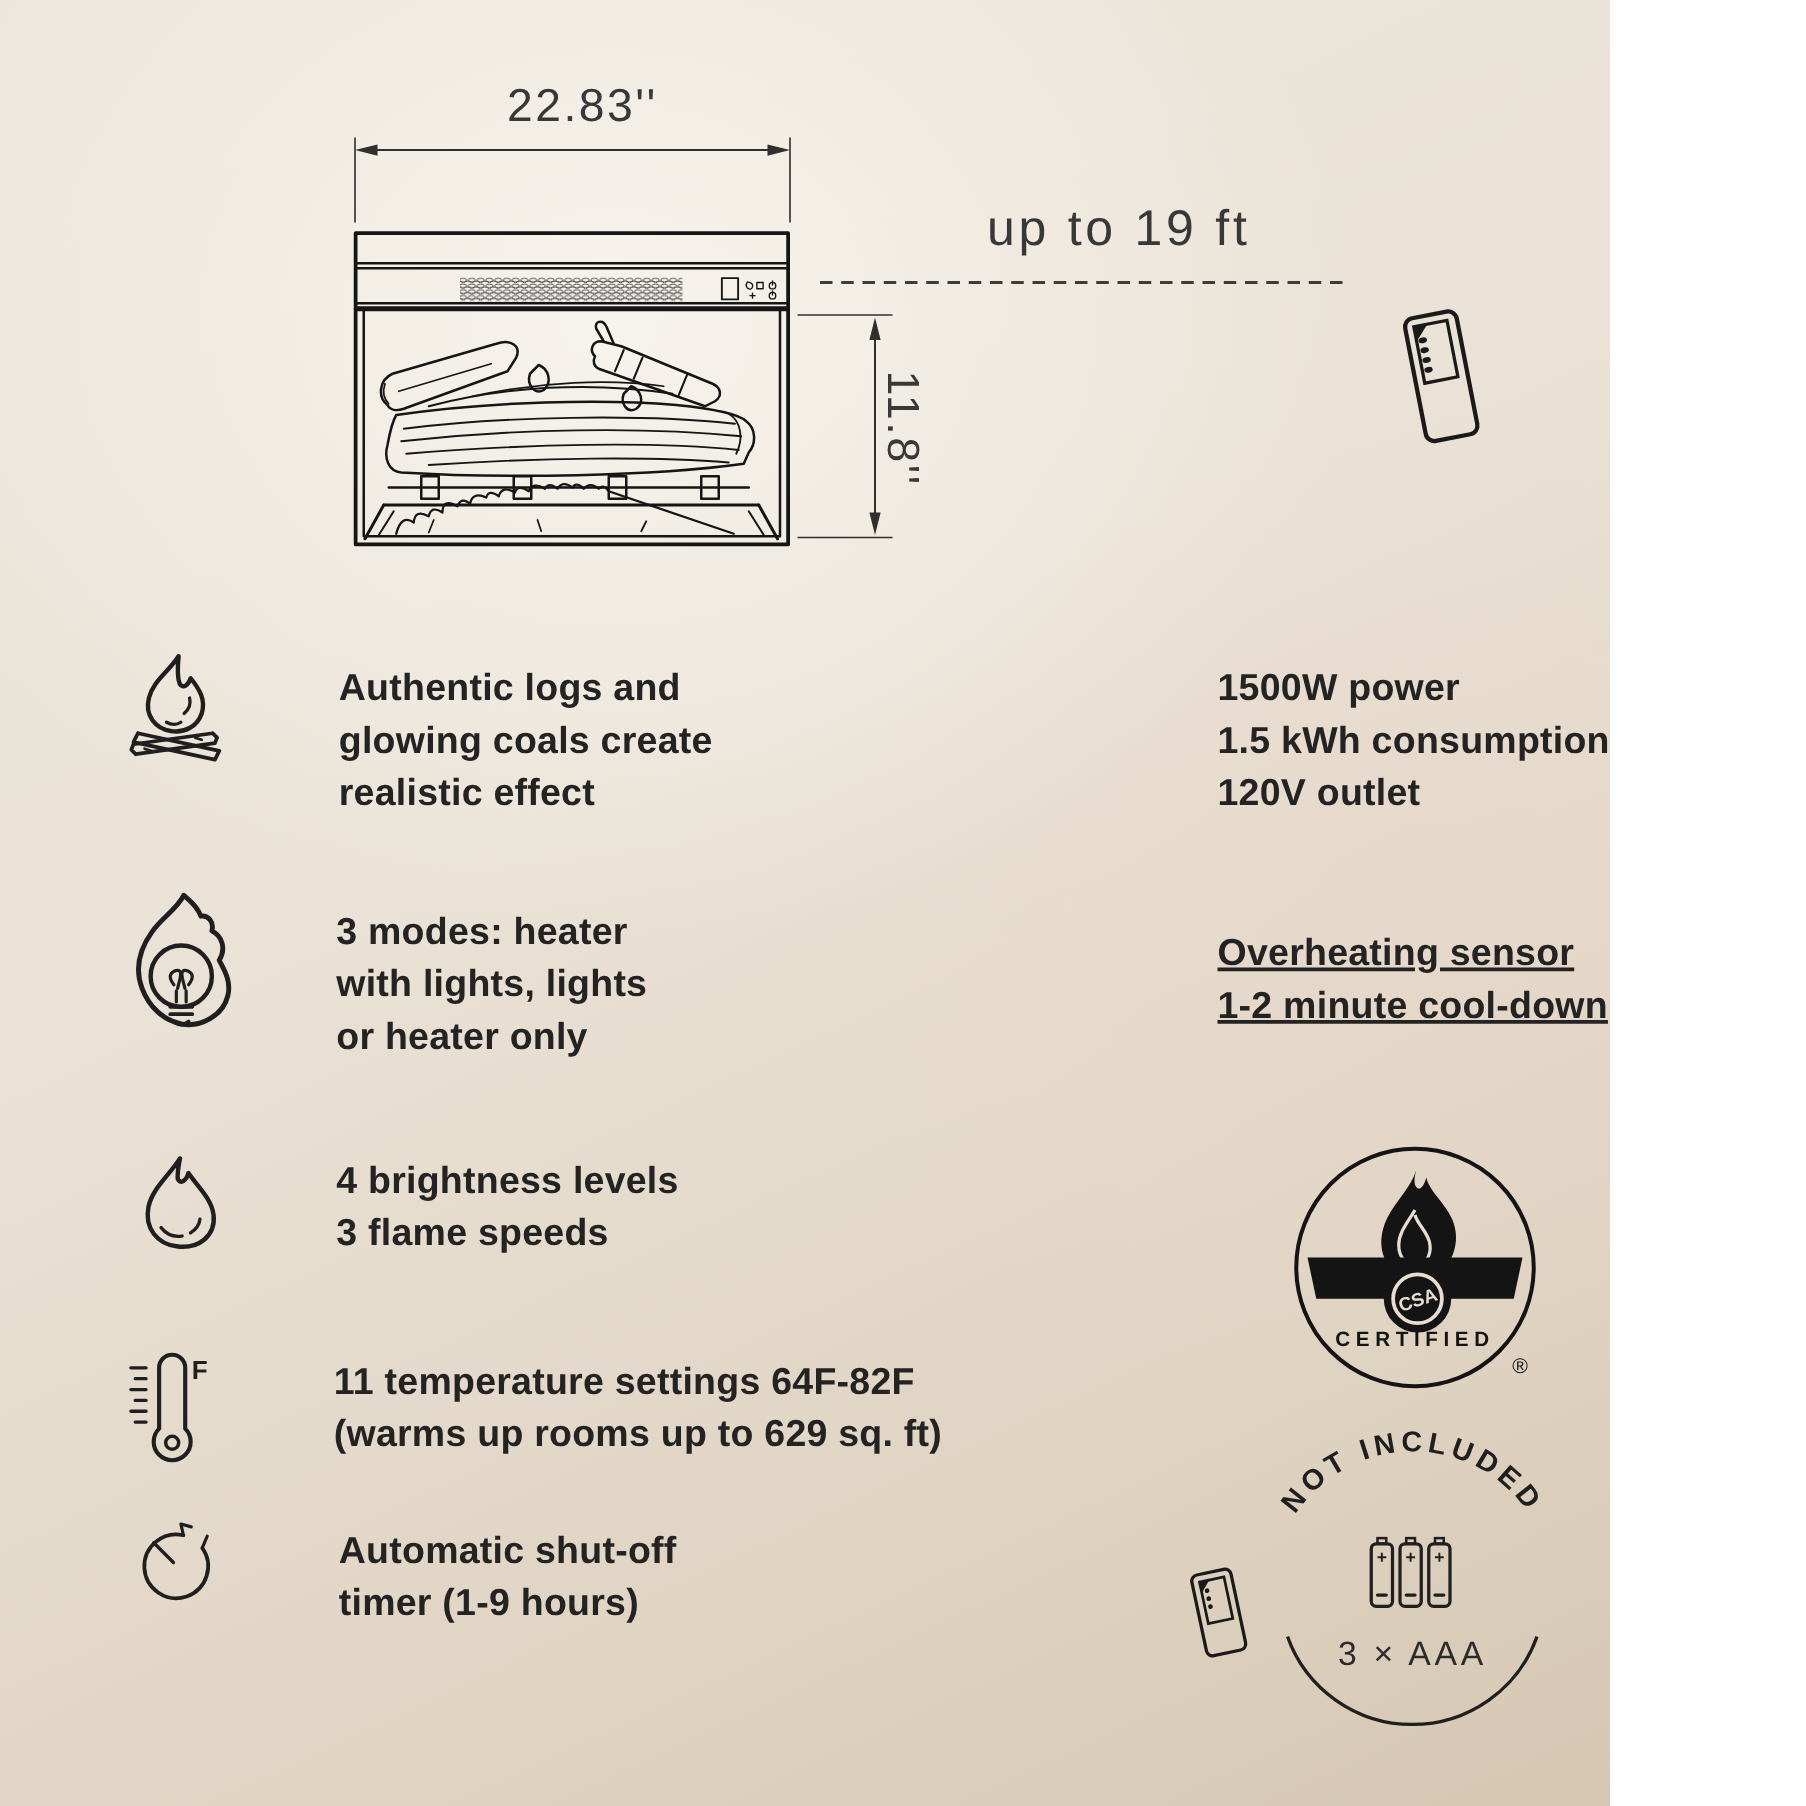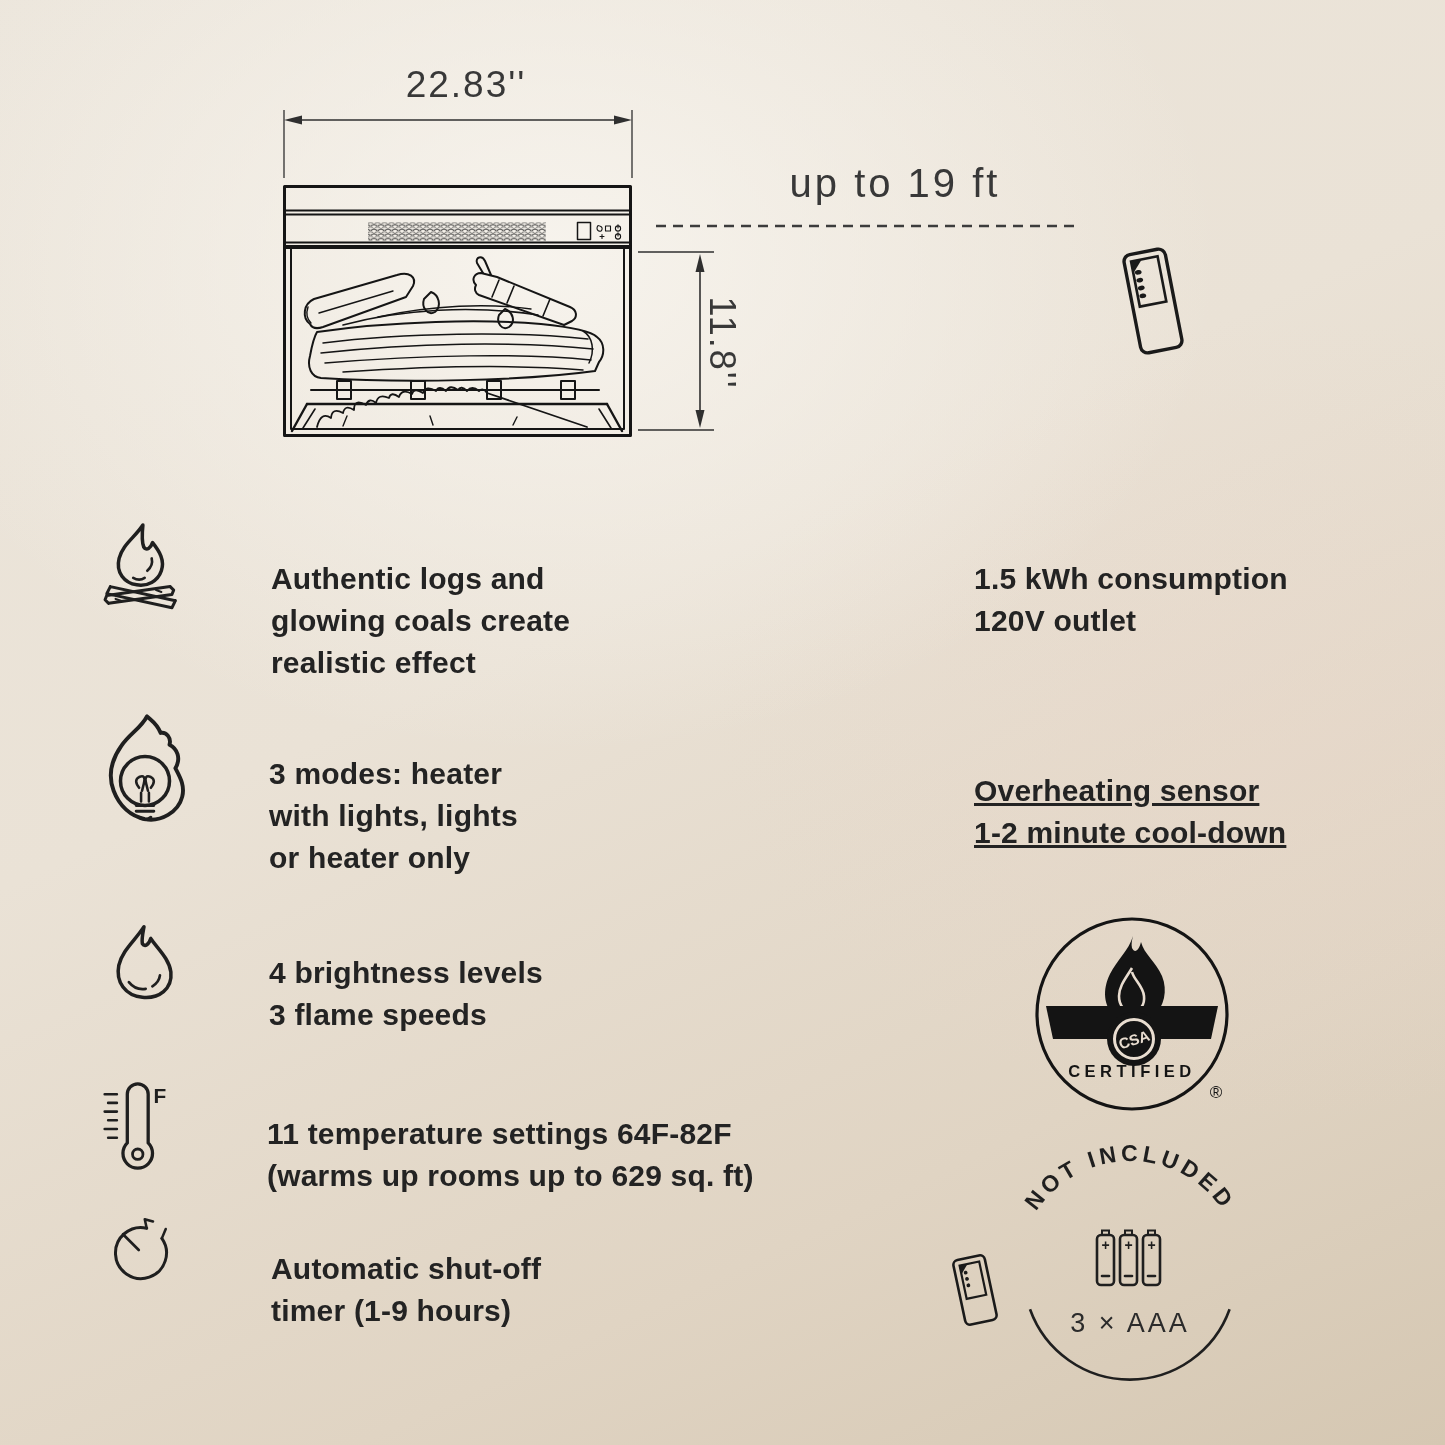--- a/index.html
+++ b/index.html
@@ -1,30 +1,30 @@
 <!DOCTYPE html>
 <html><head>
 <meta charset="utf-8">
 <style>
   html,body{margin:0;padding:0;}
   #canvas{
-    position:relative;width:1445px;height:1445px;overflow:hidden;
+    position:relative;width:1288px;height:1445px;overflow:hidden;
     font-family:"Liberation Sans",sans-serif;
     background:
       radial-gradient(75% 55% at 38% 18%, rgba(248,245,239,.9) 0%, rgba(248,245,239,0) 62%),
       radial-gradient(55% 40% at 88% 50%, rgba(233,214,201,.38) 0%, rgba(233,214,201,0) 70%),
       linear-gradient(155deg,#ece6dc 0%,#eae2d6 42%,#e0d4c3 76%,#d5c7b2 100%);
   }
   .abs{position:absolute;}
   .dimtext{
     font-weight:400;color:#383838;letter-spacing:2px;white-space:nowrap;
   }
   .feature-text{
     font-size:30px;line-height:42px;font-weight:700;color:#232323;
-    letter-spacing:.2px;white-space:nowrap;margin-top:28px;
+    letter-spacing:.2px;white-space:nowrap;
   }
   svg{display:block;overflow:visible;}
   svg text{font-family:"Liberation Sans",sans-serif;}
 </style>
 </head>
 <body>
 
 <div id="canvas">
 
   <div class="abs dimtext" style="left:466px;top:64px;transform:translateX(-50%);font-size:37px;">22.83''</div>
@@ -182,20 +182,21 @@
     <path d="M79.8,36.5 L85,24" stroke-width="3.4"></path>
     <path d="M59.6,22.9 L57,11 L68,14" stroke-width="3.4"></path>
     <path d="M49,52 L28,31" stroke-width="3.6"></path>
   </svg>
   <div class="abs feature-text" style="left:271px;top:1220px;">
     <div>Automatic shut-off</div>
     <div>timer (1-9 hours)</div>
   </div>
 
   <div class="abs feature-text" style="left:974px;top:530px;">
+    <div>1500W power</div>
     <div>1.5 kWh consumption</div>
     <div>120V outlet</div>
   </div>
   <div class="abs feature-text" style="left:974px;top:742px;text-decoration:underline;">
     <div>Overheating sensor</div>
     <div>1-2 minute cool-down</div>
   </div>
 
   <svg class="abs" style="left:1032px;top:914px;" width="200" height="206" viewBox="0 0 200 206">
     <circle cx="100" cy="100" r="95" fill="none" stroke="#141414" stroke-width="3.2"></circle>

